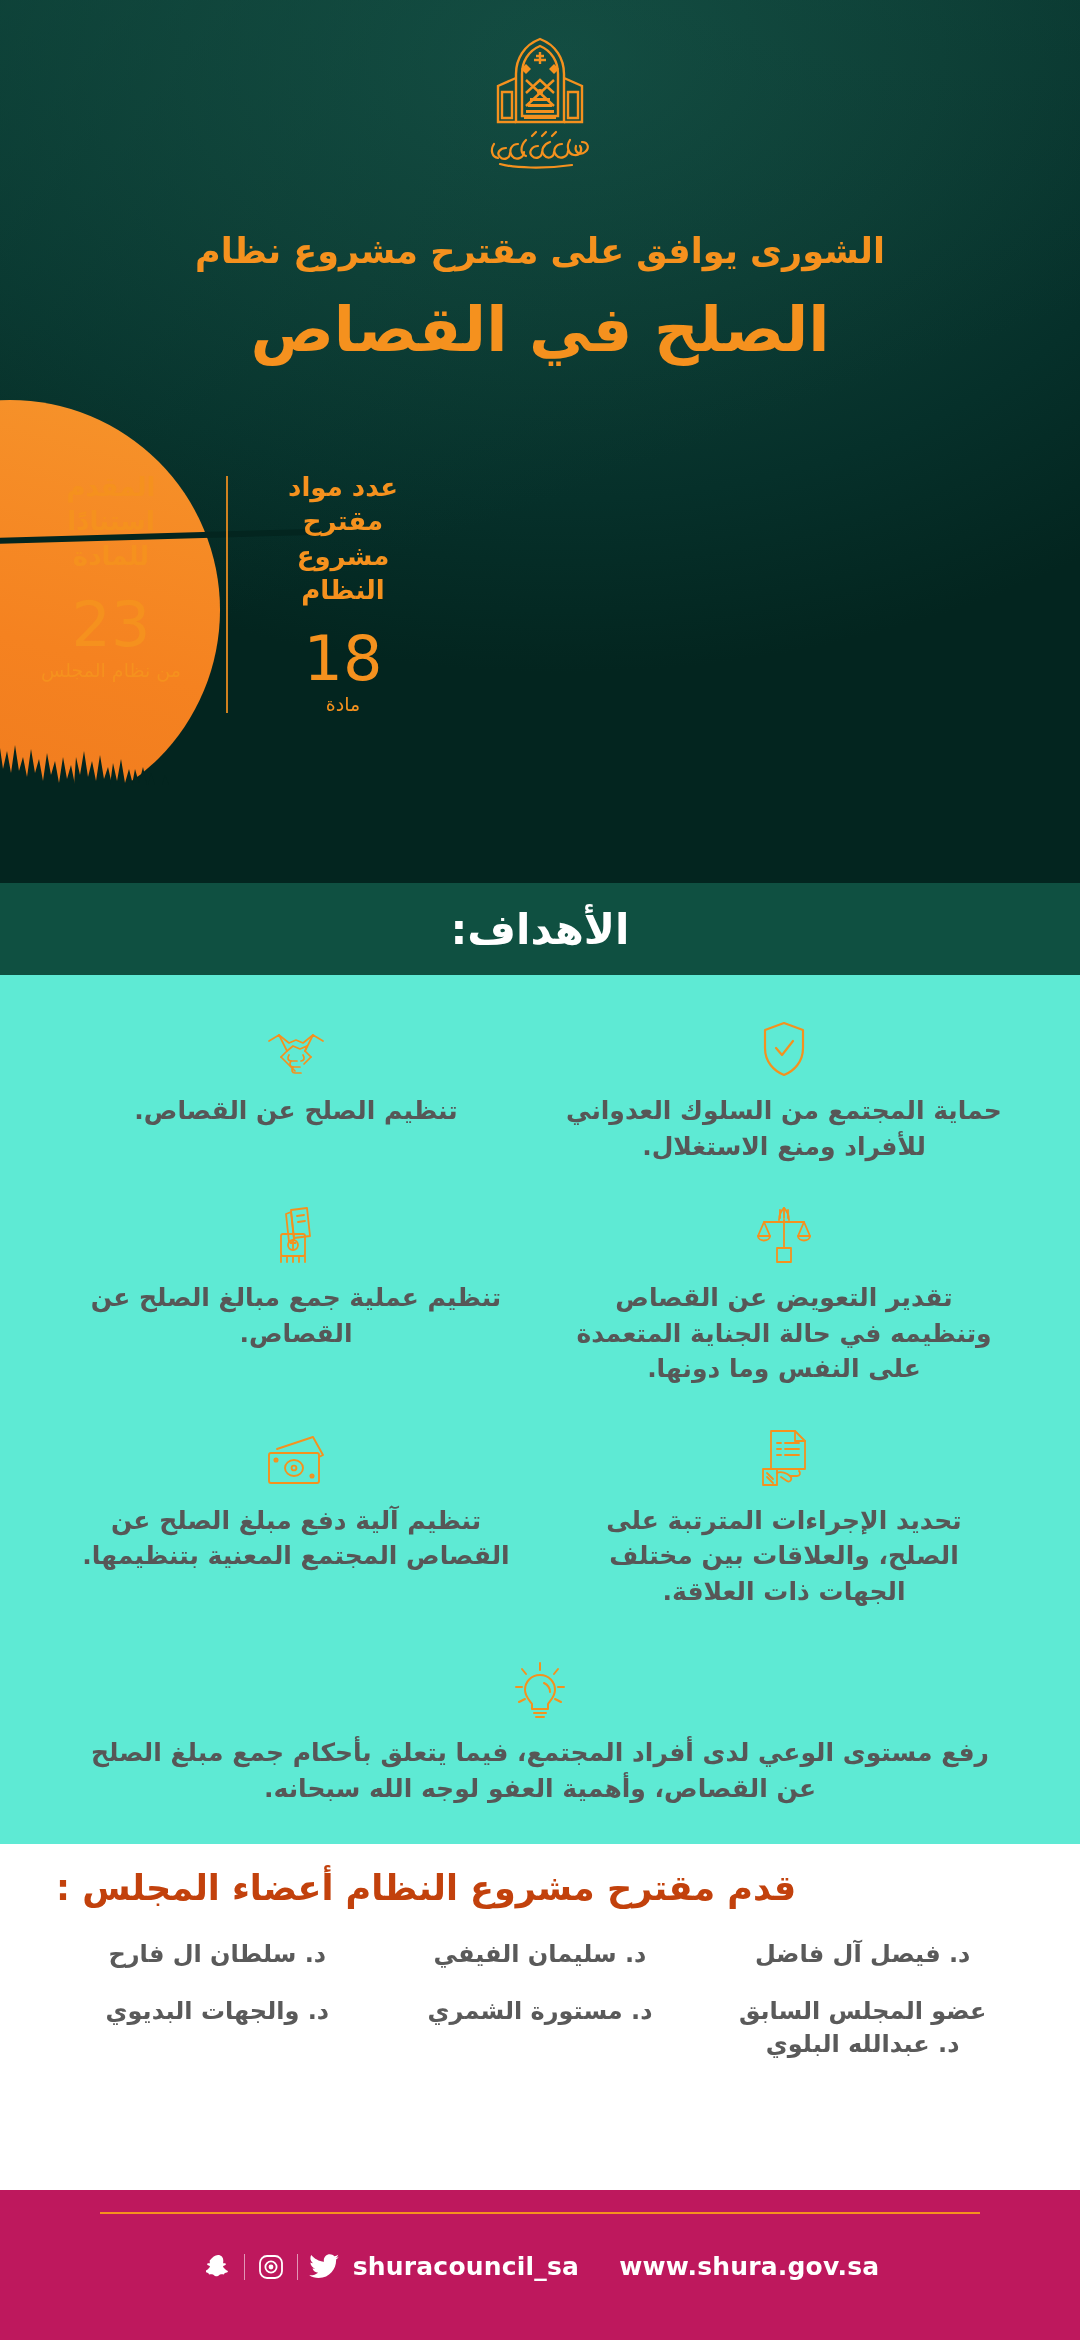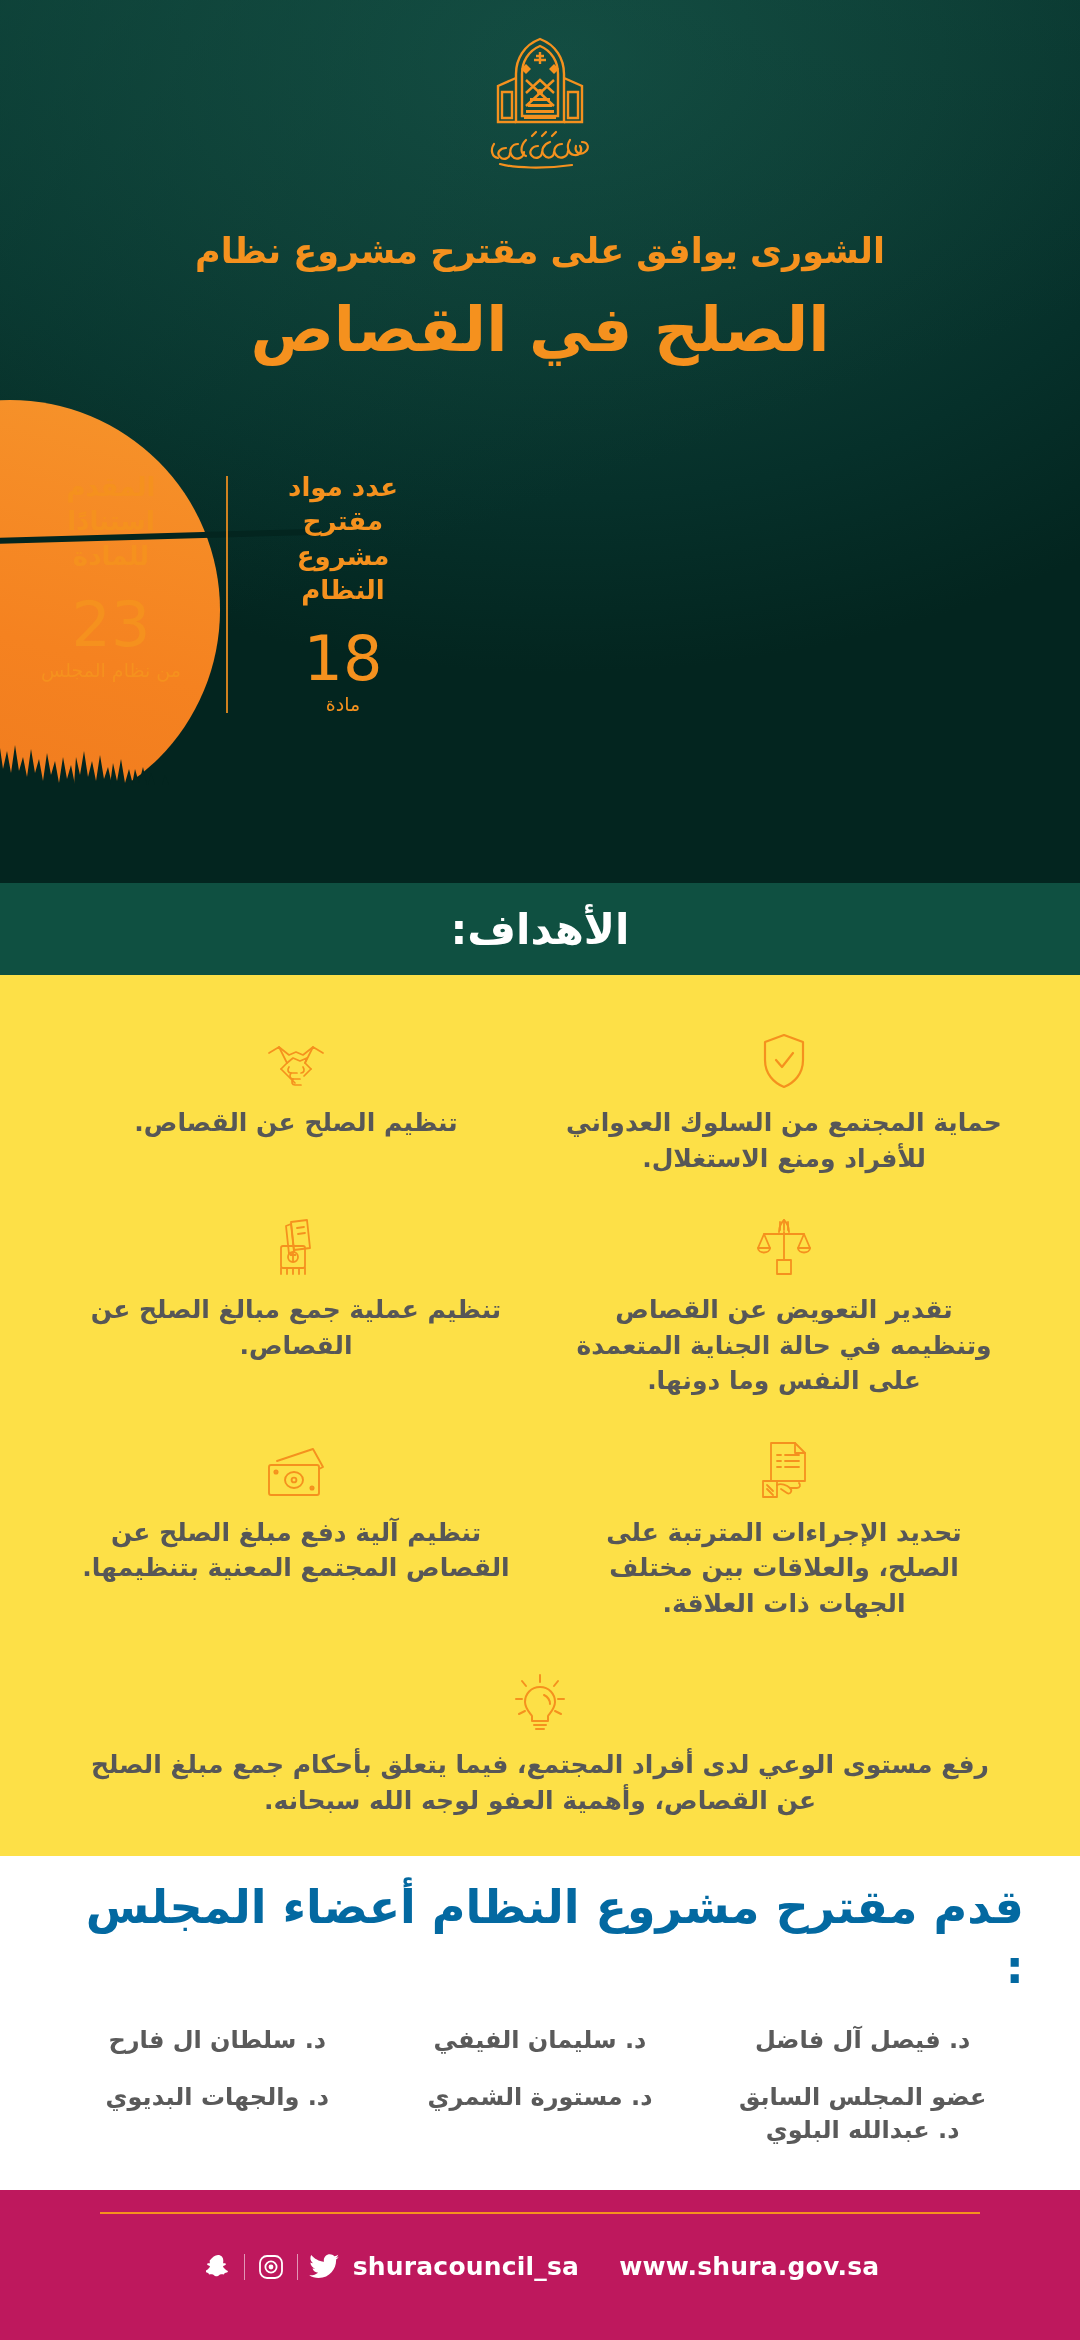--- a/index.html
+++ b/index.html
@@ -66,33 +66,33 @@
   .stat-divider { width:2px; background:#F5911E; opacity:.85; margin:6px 0 4px; align-self:stretch; }
 
   
   .goals-banner {
     width:1080px; height:92px; background:#0F5041;
     display:flex; align-items:center; justify-content:center;
   }
   .goals-banner-title { color:#ffffff; font-size:42px; font-weight:900; direction:rtl; }
 
   
-  .goals-body { position:relative; background:#fde047; padding:52px 52px 0; }
+  .goals-body { position:relative; background:#5eead4; padding:40px 52px 0; }
   .goals-grid {
     display:flex; flex-wrap:wrap; flex-direction:row-reverse;
     justify-content:center; align-items:flex-start;
   }
   .goal { width:50%; padding:0 26px 38px; text-align:center; direction:rtl; }
   .goal.full { width:100%; padding-top:10px; }
   .goal-icon { height:62px; display:flex; align-items:flex-end; justify-content:center; margin-bottom:16px; }
   .goal-text { color:#575757; font-size:25px; font-weight:700; line-height:1.42; }
 
   
   .members { background:#ffffff; padding:22px 56px 0; direction:rtl; }
-  .members-title { color:#0369a1; font-size:46px; font-weight:900; text-align:right; line-height:1.3; }
+  .members-title { color:#c2410c; font-size:35px; font-weight:900; text-align:left; line-height:1.3; }
   .members-grid {
     margin-top:26px; display:flex; flex-direction:row-reverse; flex-wrap:wrap; justify-content:center;
   }
   .member { width:33.333%; text-align:center; padding:0 8px 24px; }
   .member-name { color:#5a5a5a; font-size:24px; font-weight:600; line-height:1.38; white-space:pre-line; }
 
   
   .footer {
     position:absolute; left:0; bottom:0; width:1080px; height:150px; background:#be185d;
   }

